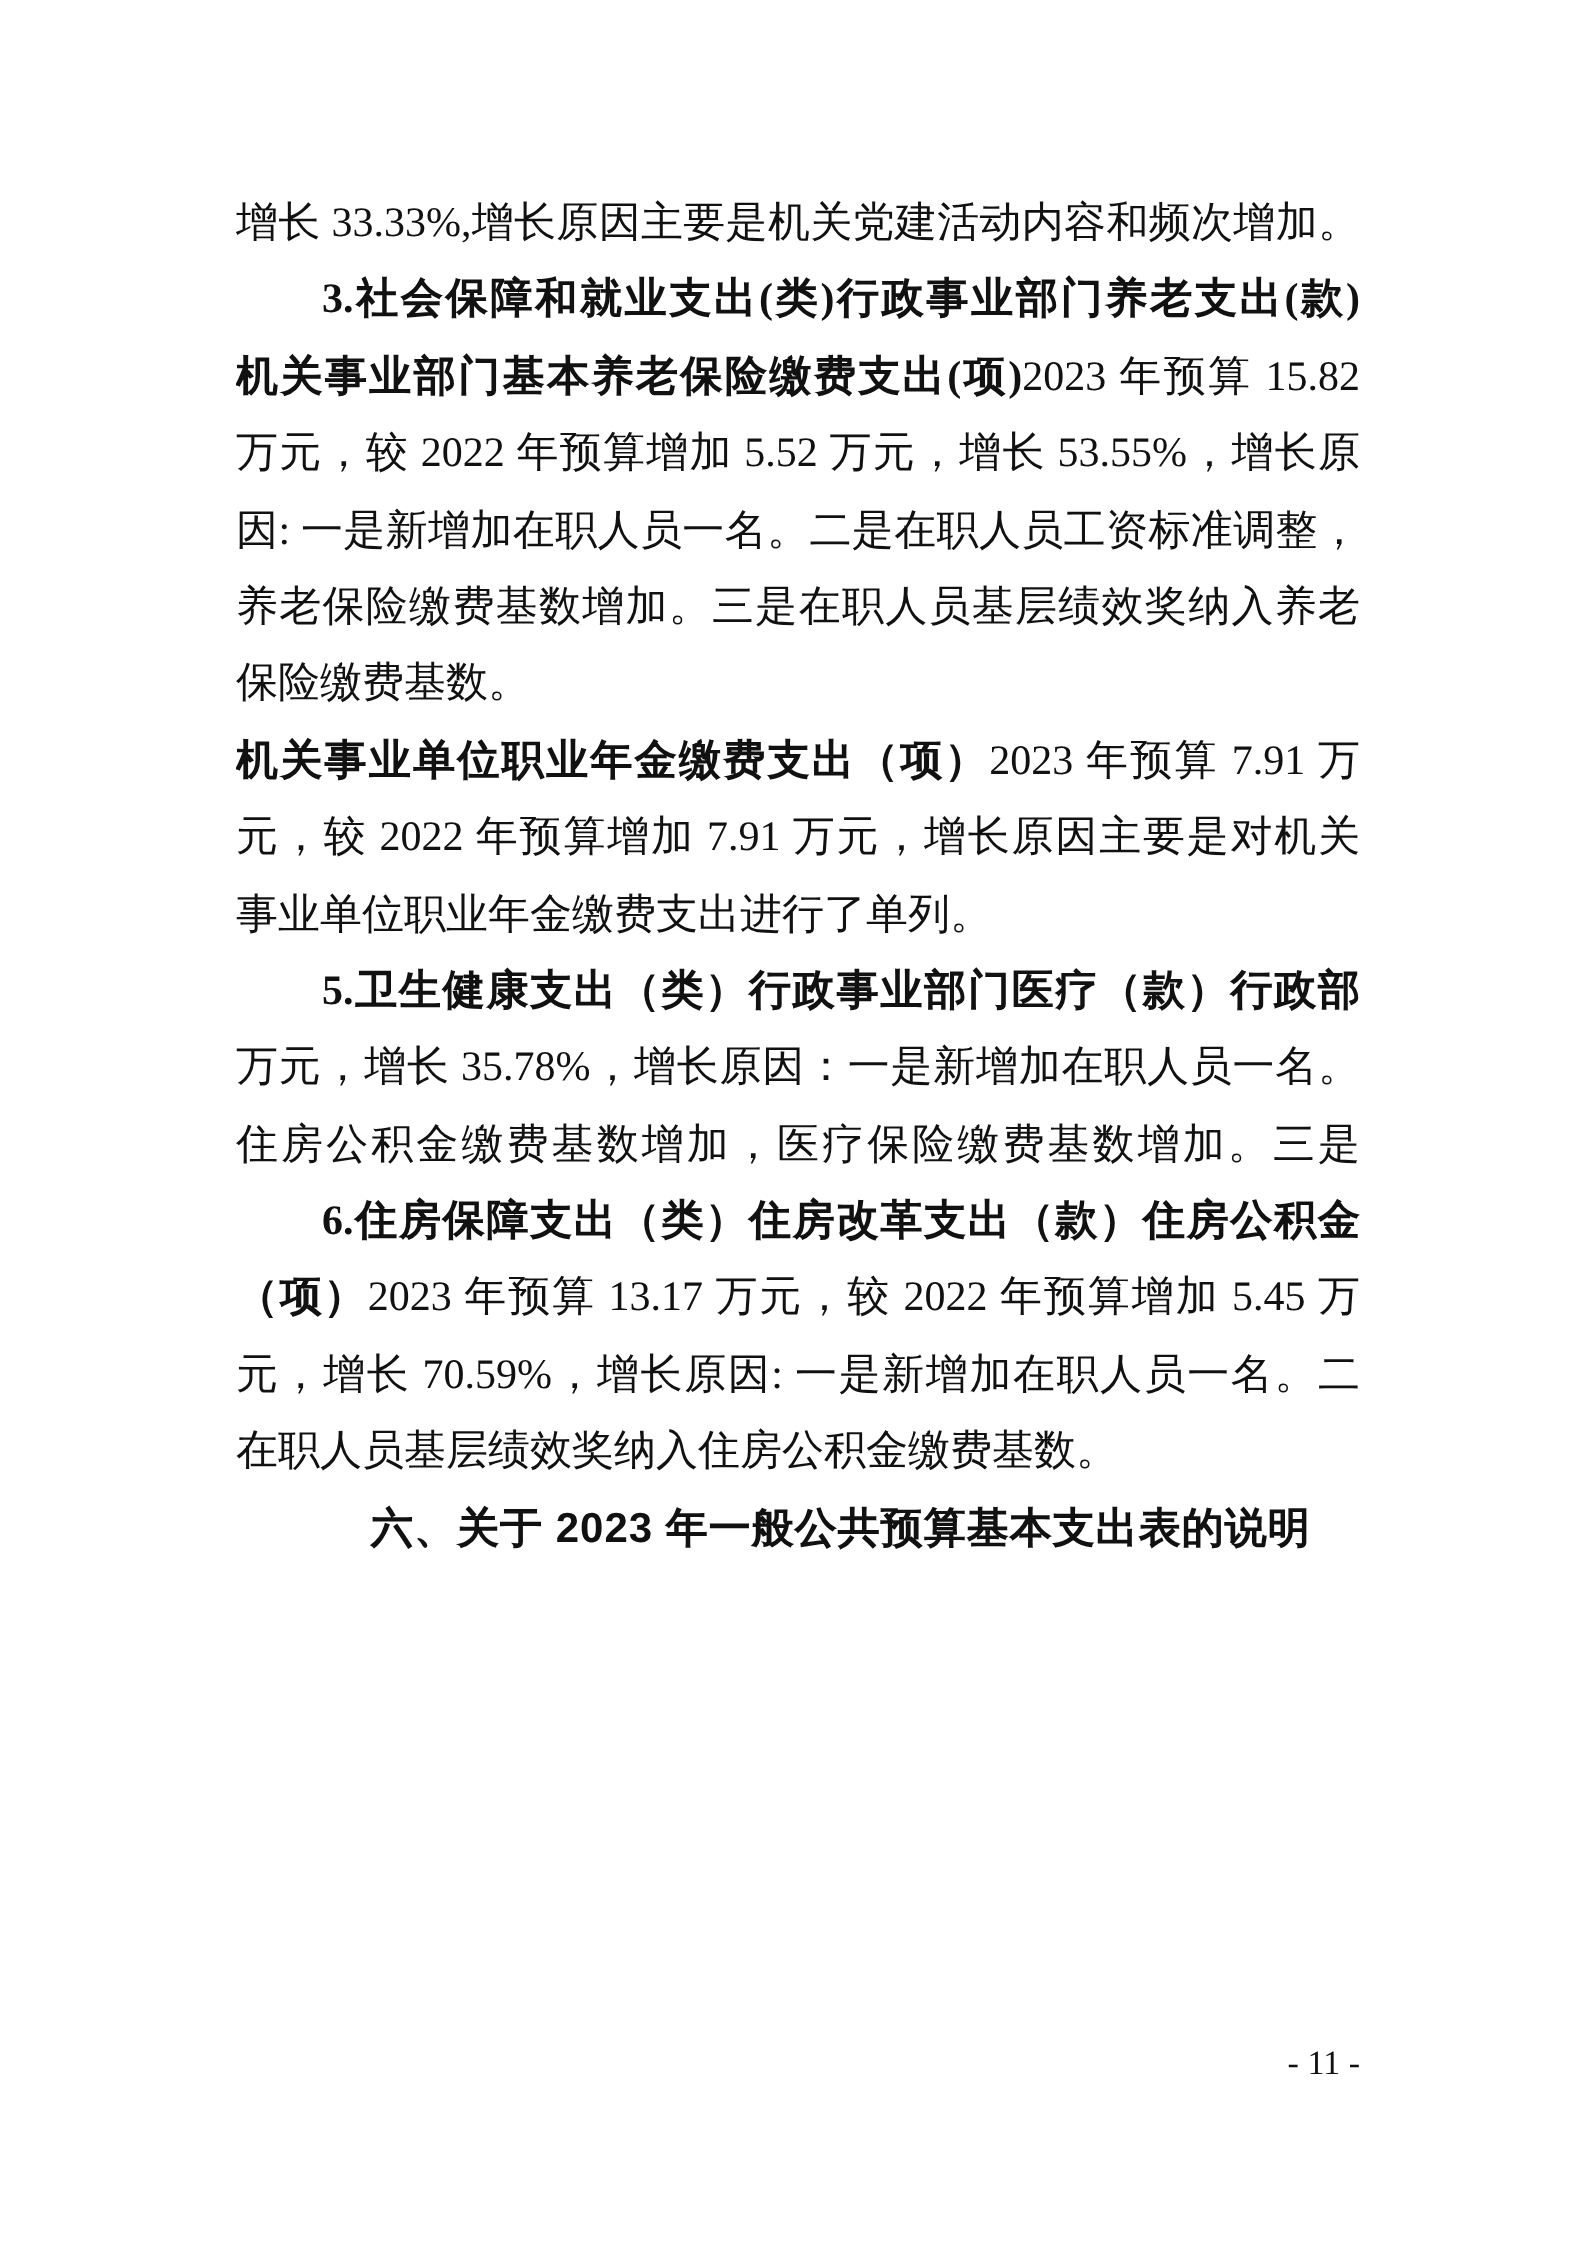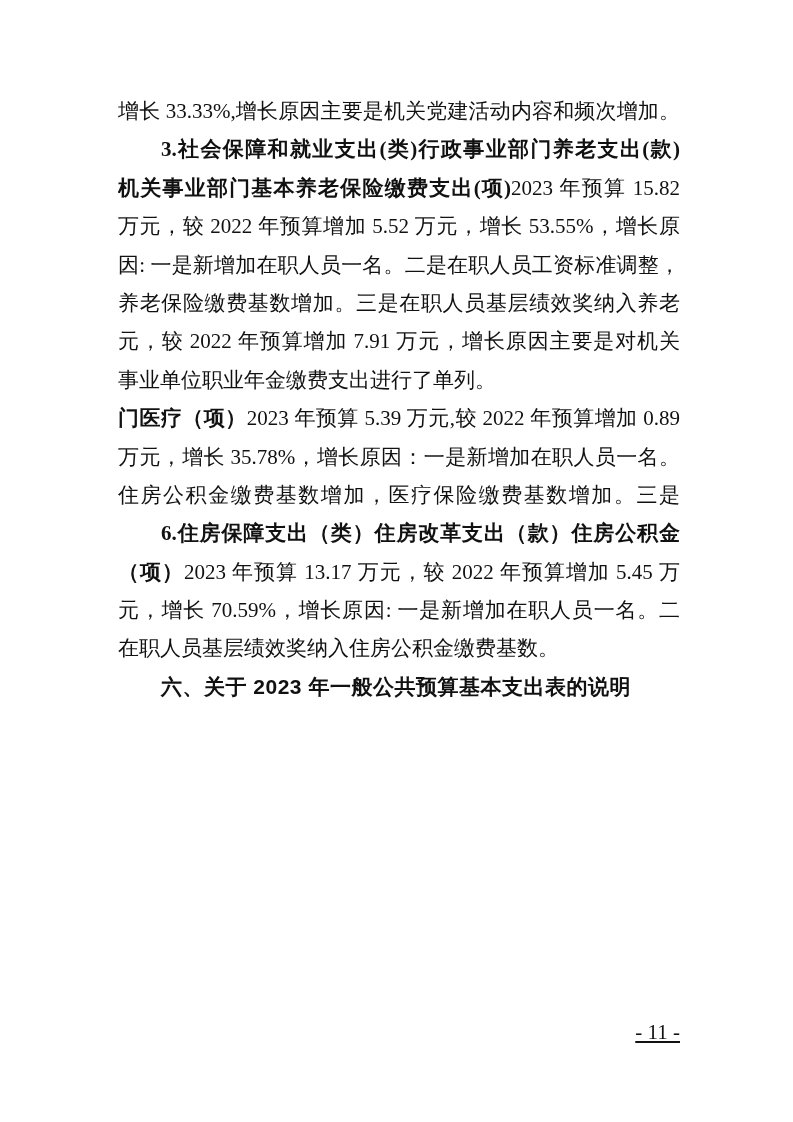--- a/index.html
+++ b/index.html
@@ -29,56 +29,58 @@
     overflow: hidden;
     text-align: left;
     white-space: normal;
   }
   .line.justify {
     text-align: justify;
     text-align-last: justify;
   }
   .line.indent {
     text-indent: 43px;
+    text-align: center;
   }
   .line .b {
     font-weight: bold;
   }
   .line.heading span {
     font-family: "Liberation Sans", sans-serif;
     font-weight: bold;
     letter-spacing: 0.5px;
   }
   .footer {
     position: absolute;
     left: 118px;
     top: 1018px;
     width: 562px;
     text-align: right;
-    font-size: 21px;
+    font-size: 17px;
     line-height: 28px;
     font-family: "Liberation Serif", serif;
     color: #111111;
-    text-decoration: underline;
   }
 </style>
 </head>
 <body>
 
 <div class="page">
   <div class="content" id="content">
       <div class="line justify"><span>增长 33.33%,增长原因主要是机关党建活动内容和频次增加。</span></div>
       <div class="line indent justify"><span class="b">3.社会保障和就业支出(类)行政事业部门养老支出(款)</span></div>
       <div class="line justify"><span class="b">机关事业部门基本养老保险缴费支出(项)</span><span>2023 年预算 15.82</span></div>
       <div class="line justify"><span>万元，较 2022 年预算增加 5.52 万元，增长 53.55%，增长原</span></div>
       <div class="line justify"><span>因: 一是新增加在职人员一名。二是在职人员工资标准调整，</span></div>
       <div class="line justify"><span>养老保险缴费基数增加。三是在职人员基层绩效奖纳入养老</span></div>
+      <div class="line"><span>保险缴费基数。</span></div>
+      <div class="line justify"><span class="b">机关事业单位职业年金缴费支出（项）</span><span>2023 年预算 7.91 万</span></div>
       <div class="line justify"><span>元，较 2022 年预算增加 7.91 万元，增长原因主要是对机关</span></div>
       <div class="line"><span>事业单位职业年金缴费支出进行了单列。</span></div>
-      <div class="line justify"><span class="b">门医疗（项）</span><span>2023 年预算 5.39 万元,较 2022 年预算增加 0.89</span></div>
+      <div class="line indent justify"><span class="b">5.卫生健康支出（类）行政事业部门医疗（款）行政部</span></div>
       <div class="line justify"><span>万元，增长 35.78%，增长原因：一是新增加在职人员一名。</span></div>
       <div class="line justify"><span>住房公积金缴费基数增加，医疗保险缴费基数增加。三是</span></div>
       <div class="line indent justify"><span class="b">6.住房保障支出（类）住房改革支出（款）住房公积金</span></div>
       <div class="line justify"><span class="b">（项）</span><span>2023 年预算 13.17 万元，较 2022 年预算增加 5.45 万</span></div>
       <div class="line justify"><span>元，增长 70.59%，增长原因: 一是新增加在职人员一名。二</span></div>
       <div class="line"><span>在职人员基层绩效奖纳入住房公积金缴费基数。</span></div>
       <div class="line indent heading"><span class="b">六、关于 2023 年一般公共预算基本支出表的说明</span></div>
     </div>
   <div class="footer">- 11 -</div>
 </div>

